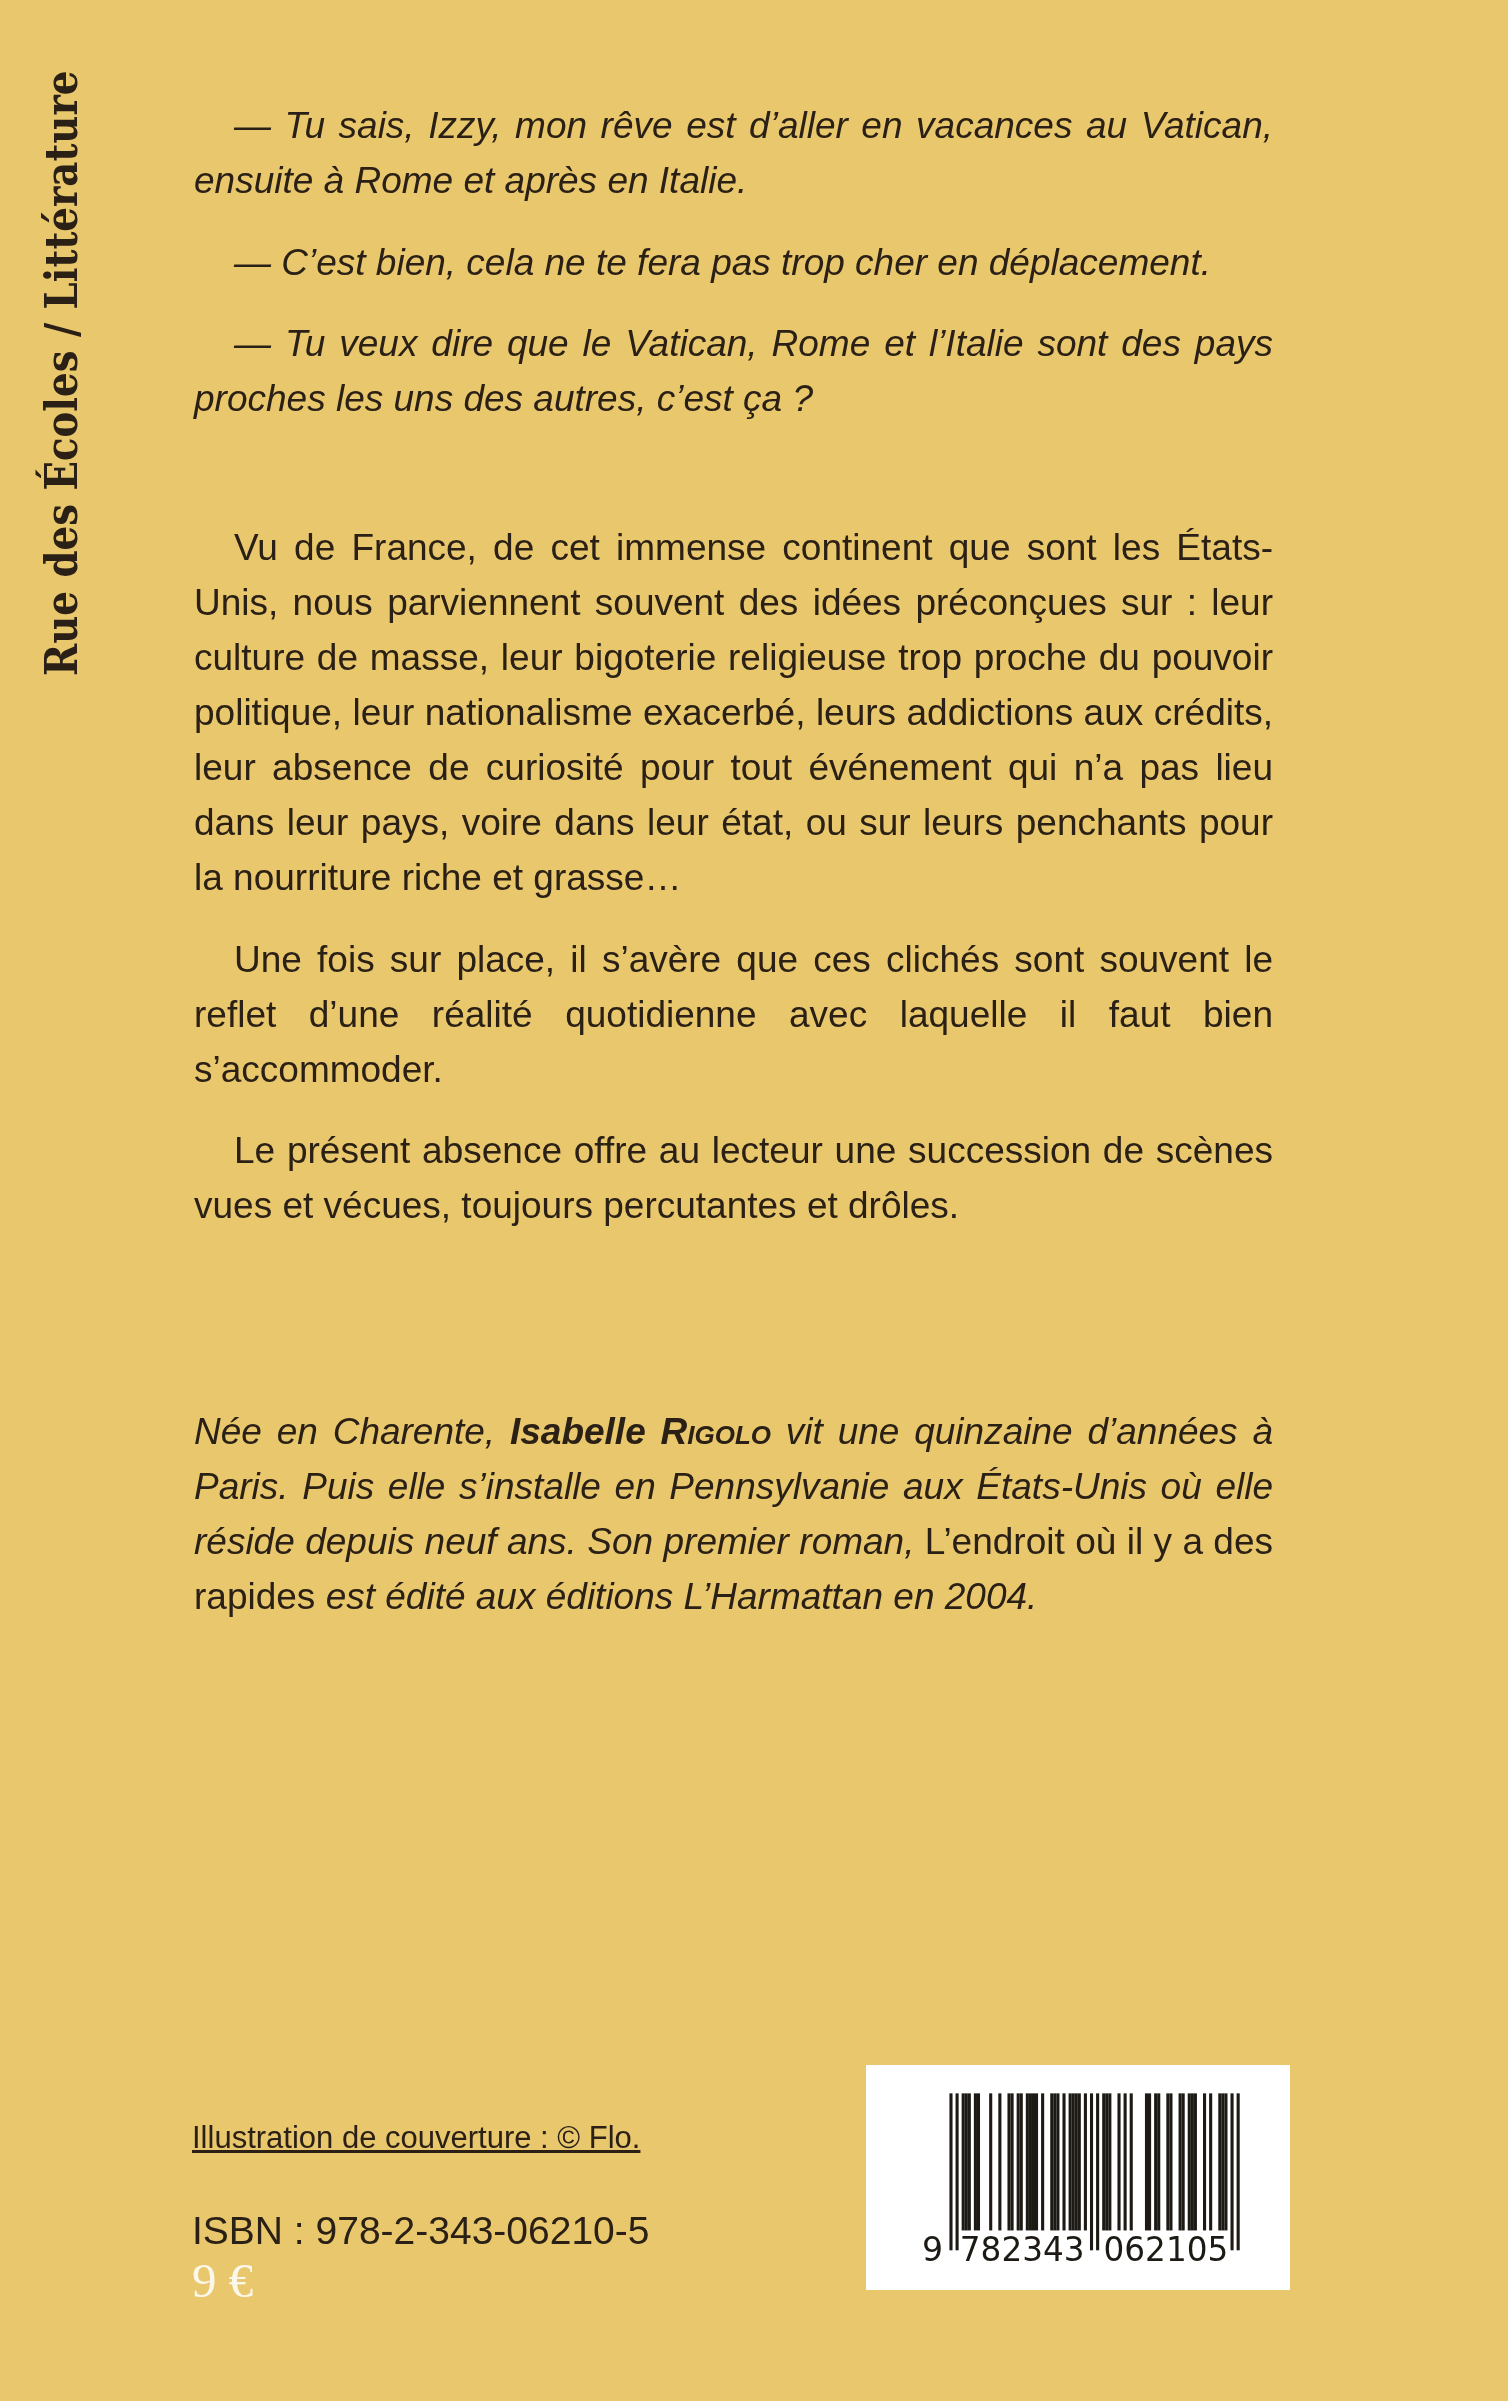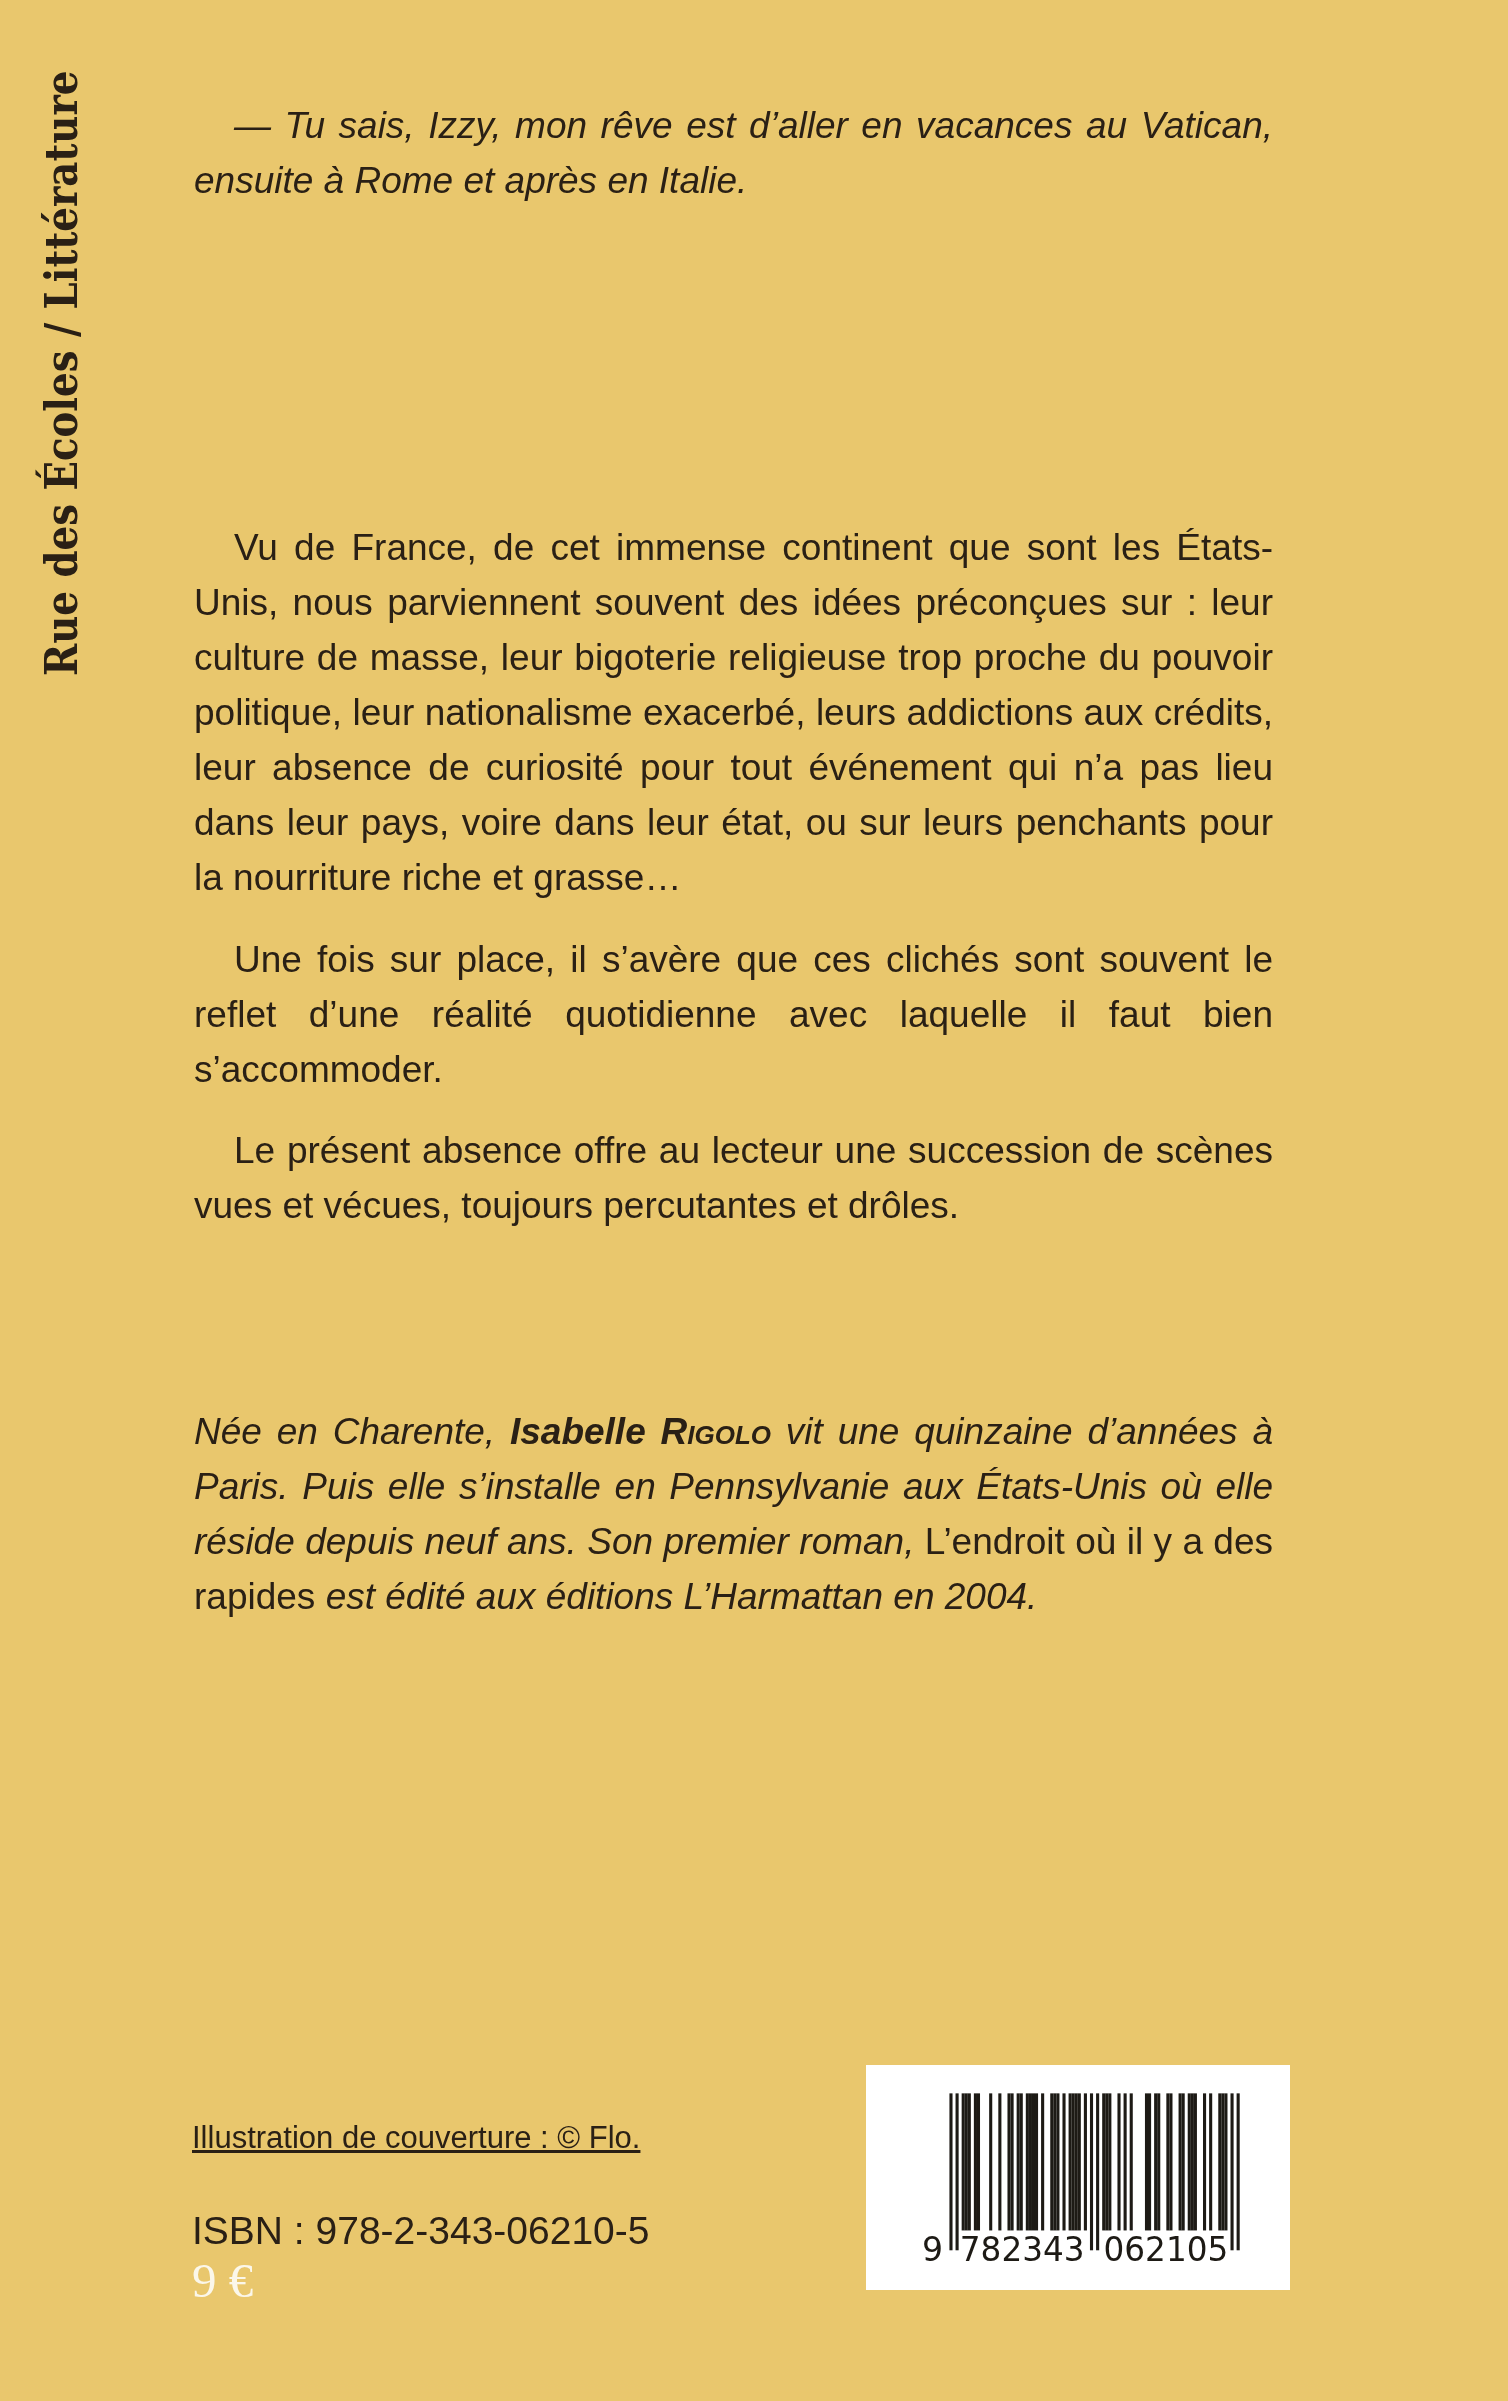--- a/index.html
+++ b/index.html
@@ -49,20 +49,22 @@
 </style>
 </head>
 <body>
 
 <div class="page">
 
   <div class="spine">Rue des Écoles / Littérature</div>
 
   <section class="col dialogue">
     <p>— Tu sais, Izzy, mon rêve est d’aller en vacances au Vatican, ensuite à Rome et après en Italie.</p>
+    <p>— C’est bien, cela ne te fera pas trop cher en déplacement.</p>
+    <p>— Tu veux dire que le Vatican, Rome et l’Italie sont des pays proches les uns des autres, c’est ça ?</p>
   </section>
 
   <section class="col synopsis">
     <p>Vu de France, de cet immense continent que sont les États-Unis, nous parviennent souvent des idées préconçues sur : leur culture de masse, leur bigoterie religieuse trop proche du pouvoir politique, leur nationalisme exacerbé, leurs addictions aux crédits, leur absence de curiosité pour tout événement qui n’a pas lieu dans leur pays, voire dans leur état, ou sur leurs penchants pour la nourriture riche et grasse…</p>
     <p>Une fois sur place, il s’avère que ces clichés sont souvent le reflet d’une réalité quotidienne avec laquelle il faut bien s’accommoder.</p>
     <p>Le présent absence offre au lecteur une succession de scènes vues et vécues, toujours percutantes et drôles.</p>
   </section>
 
   <section class="col bio">
     <p><span>Née en Charente, </span><span class="author-first">Isabelle </span><span class="author-last">Rigolo</span><span> vit une quinzaine d’années à Paris. Puis elle s’installe en Pennsylvanie aux États-Unis où elle réside depuis neuf ans. Son premier roman, </span><span class="book-title">L’endroit où il y a des rapides</span><span> est édité aux éditions L’Harmattan en 2004.</span></p>

